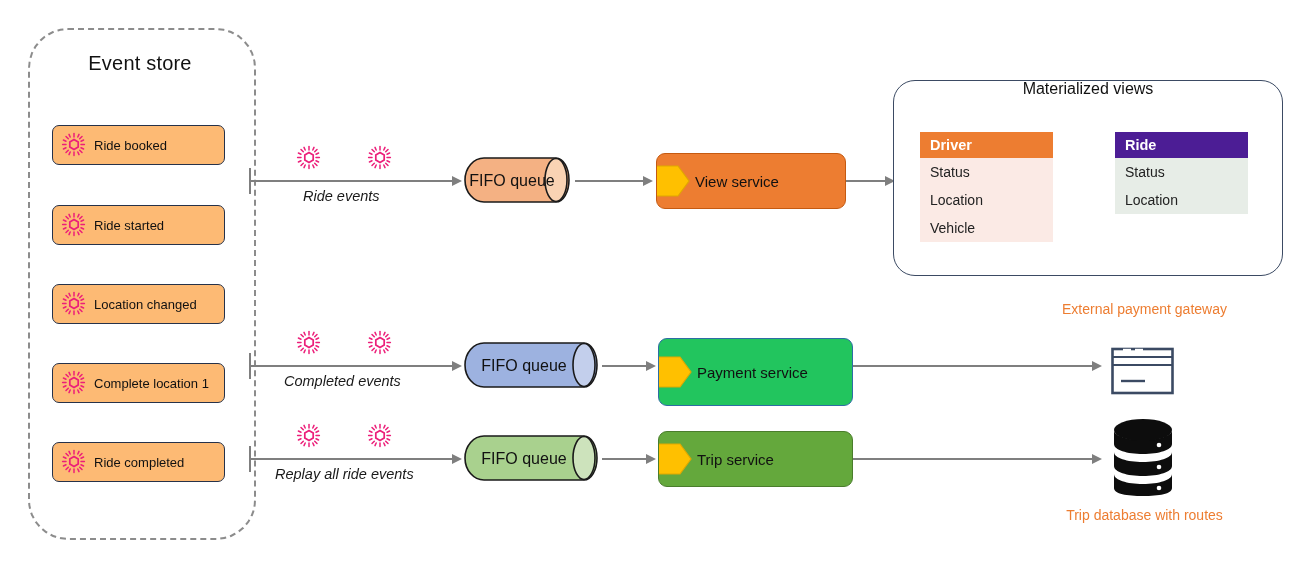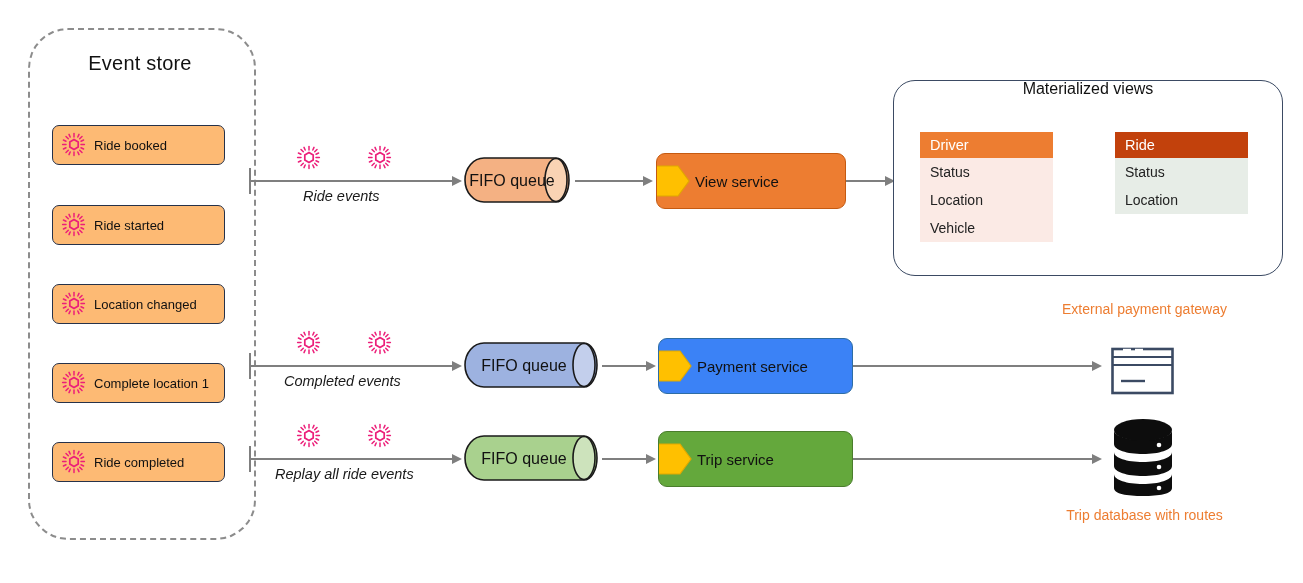--- a/index.html
+++ b/index.html
@@ -58,21 +58,21 @@
   #mv-panel{
     left:893px;top:80px;width:390px;height:196px;
     background:#fff;border:1.6px solid #3b4a63;border-radius:22px;box-sizing:border-box;
   }
   #mv-title{
     left:893px;top:80px;width:390px;text-align:center;font-size:16px;color:#111;
   }
   .mv-table{width:133px;}
   .mv-head{
     height:26px;display:flex;align-items:center;padding-left:10px;
-    box-sizing:border-box;color:#fff;font-size:14.5px;font-weight:normal;
+    box-sizing:border-box;color:#fff;font-size:14.5px;font-weight:bold;
   }
   .mv-row{
     height:28px;display:flex;align-items:center;padding-left:10px;
     box-sizing:border-box;font-size:14px;color:#222;
   }
 
   
   .ext-caption{
     color:#ED7D31;font-size:14px;text-align:center;line-height:19px;
   }
@@ -297,21 +297,21 @@
 <div class="abs" id="mv-title">Materialized views</div>
 
 <div class="abs mv-table" style="left:920px;top:132px">
   <div class="mv-head" style="background:#ED7D31">Driver</div>
   <div class="mv-row" style="background:#FBEAE5">Status</div>
   <div class="mv-row" style="background:#FBEAE5">Location</div>
   <div class="mv-row" style="background:#FBEAE5">Vehicle</div>
 </div>
 
 <div class="abs mv-table" style="left:1115px;top:132px">
-  <div class="mv-head" style="background:#c2410c">Ride</div>
+  <div class="mv-head" style="background:#4c1d95">Ride</div>
   <div class="mv-row" style="background:#E7EDE7">Status</div>
   <div class="mv-row" style="background:#E7EDE7">Location</div>
 </div>
 
 <div class="abs tick" style="left:249px;top:353px"></div>
 <div class="abs flowline" style="left:249px;top:365px;width:207px"></div>
 <div class="abs arrowhead" style="left:452px;top:360.5px"></div>
 <div class="abs flow-label" style="left:284px;top:373px">Completed events</div>
 
 <div class="abs sun-pair" style="left:295px;top:329px">
@@ -365,21 +365,21 @@
   <svg width="136" height="46" viewBox="0 0 136 46">
     <path d="M20,1 H120 A13,22 0 0 1 120,45 H20 A19,22 0 0 1 20,1 Z" fill="#9DB2E0" stroke="#1a1a1a" stroke-width="1.6"></path>
     <ellipse cx="120" cy="23" rx="11" ry="21.5" fill="#C3CFEC" stroke="#1a1a1a" stroke-width="1.6"></ellipse>
   </svg>
 </div>
 <div class="abs cyl-text" style="left:464px;top:357px;width:120px">FIFO queue</div>
 
 <div class="abs flowline" style="left:602px;top:365px;width:46px"></div>
 <div class="abs arrowhead" style="left:646px;top:360.5px"></div>
 
-<div class="abs service" style="left:658px;top:338px;width:195px;height:56px;background:#3b82f6;border-color:#2E6DA4">
+<div class="abs service" style="left:658px;top:338px;width:195px;height:68px;background:#22c55e;border-color:#2E6DA4">
   <span class="hexwrap">
     <svg viewBox="0 0 46 54" width="46" height="54">
       <polygon points="11,12 33,12 44,27 33,42 11,42 0,27" fill="#FFC000" stroke="#E0A800" stroke-width="1.2"></polygon>
     </svg>
   </span>
   <span class="svc-label">Payment service</span>
 </div>
 
 <div class="abs flowline" style="left:853px;top:365px;width:243px"></div>
 <div class="abs arrowhead" style="left:1092px;top:360.5px"></div>

